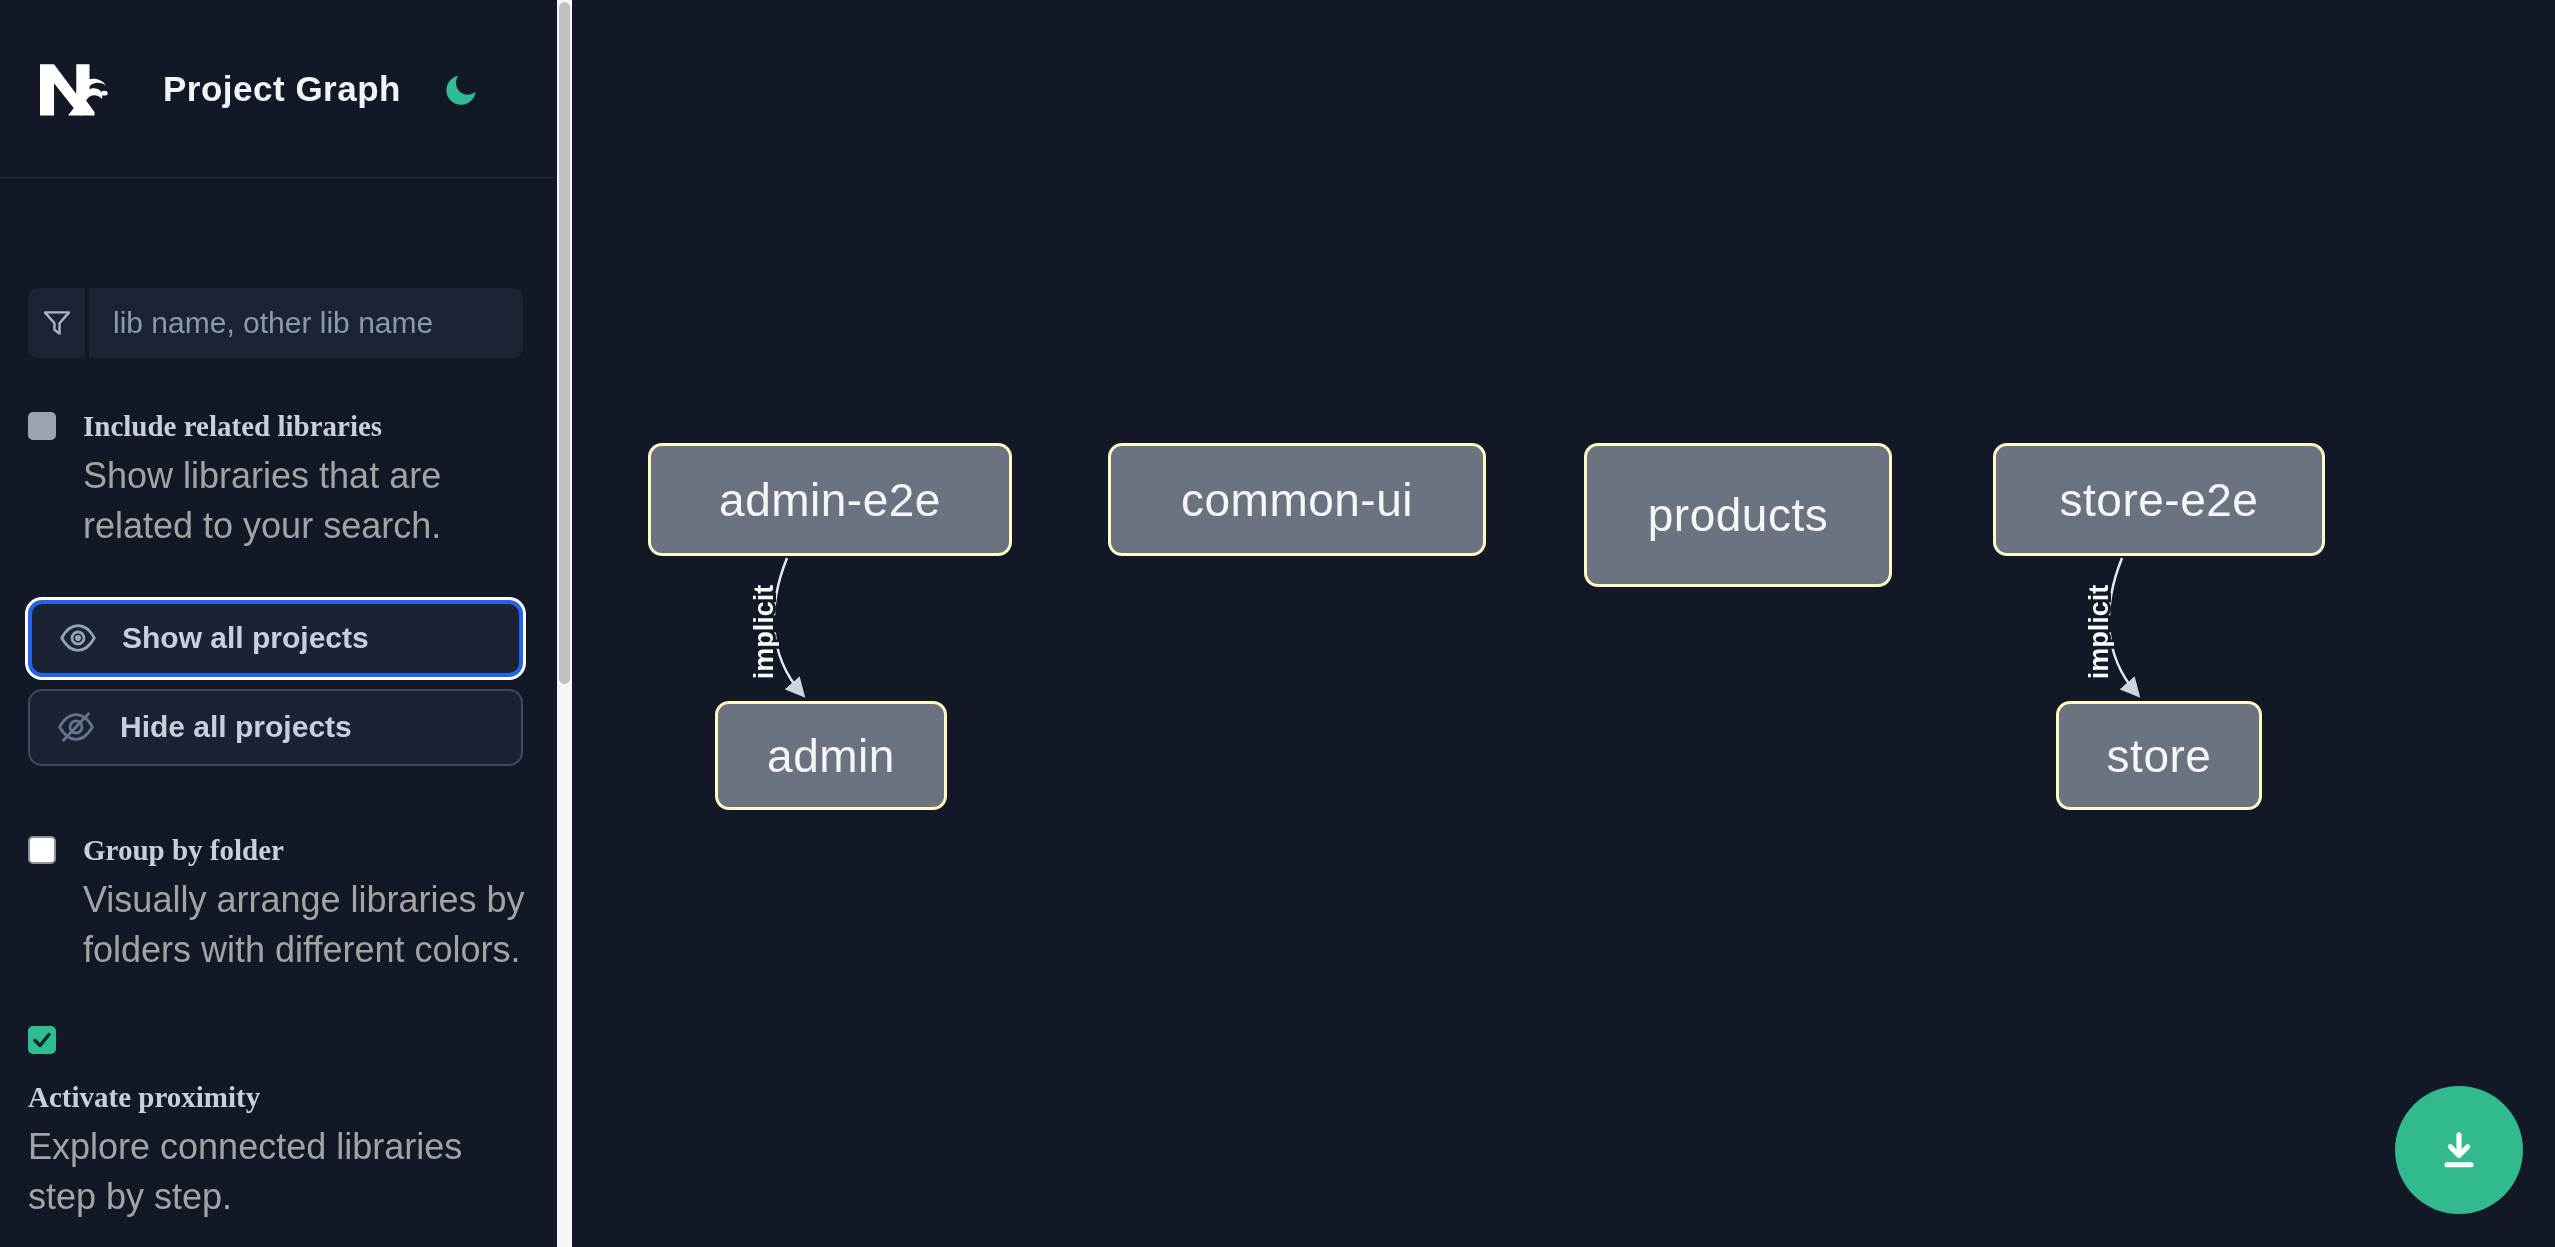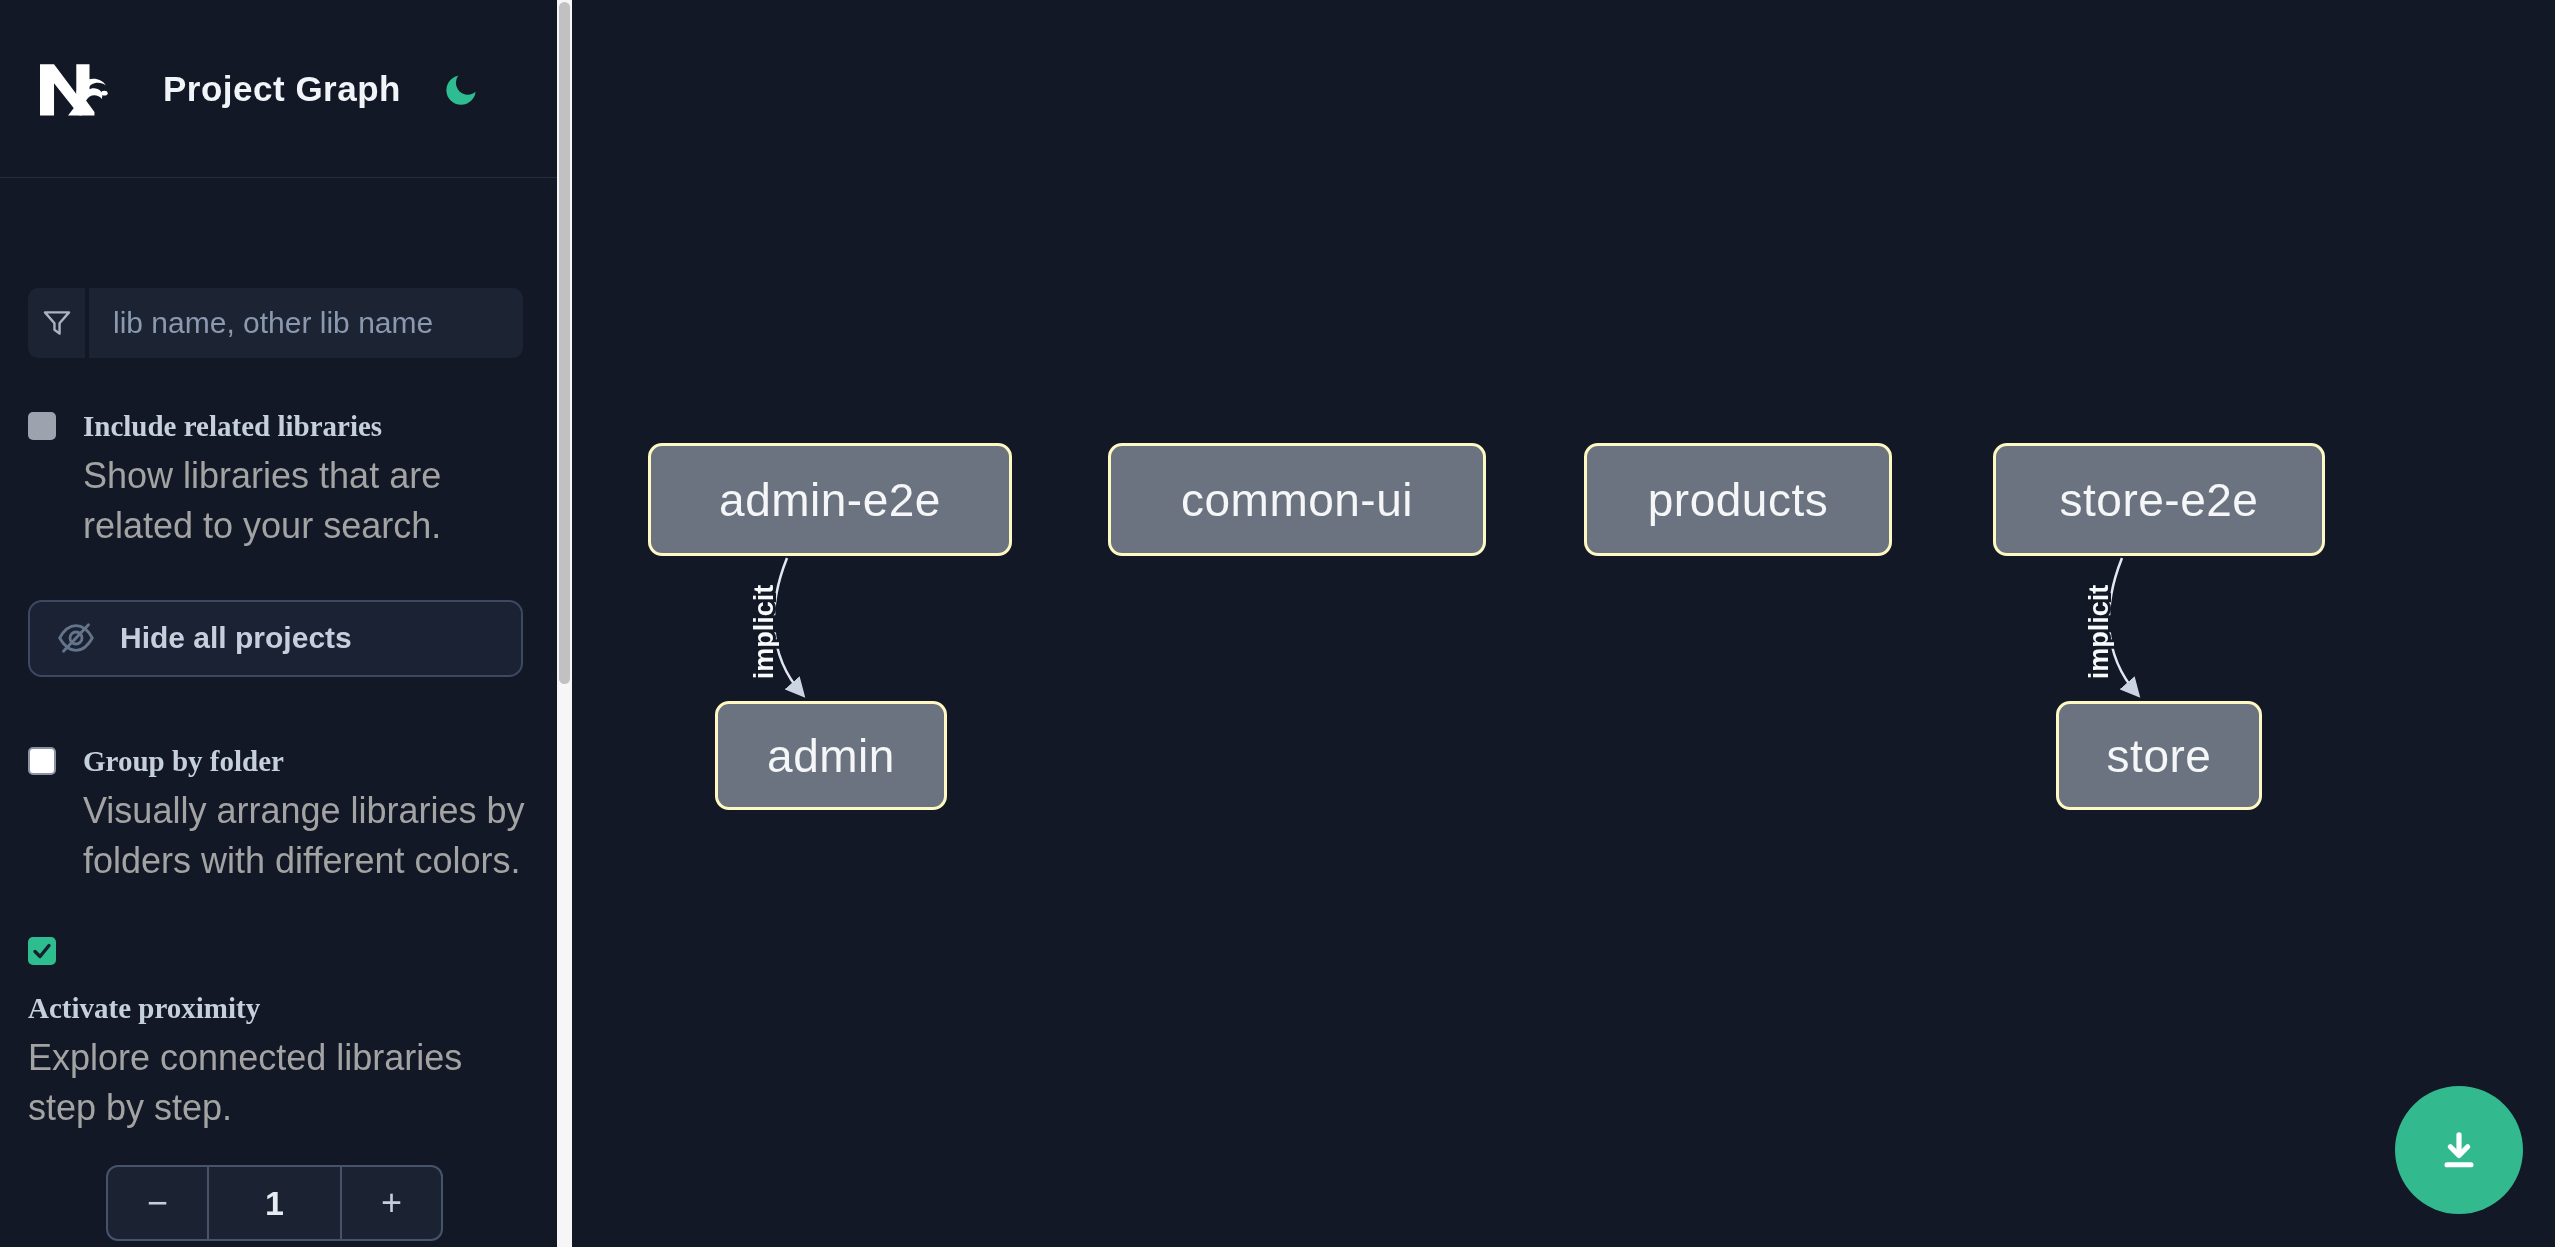--- a/index.html
+++ b/index.html
@@ -155,20 +155,28 @@
 
       <div class="option-row" style="margin-top:52px;">
         <span class="checkbox cb-gray" role="checkbox" aria-checked="false"></span>
         <div class="option-text">
           <span class="option-label">Include related libraries</span>
           <div class="option-desc">Show libraries that are related to your search.</div>
         </div>
       </div>
 
       <div class="btn-group">
+        <button class="action-btn focused">
+          <svg viewBox="0 0 24 24" width="40" height="40" fill="none" stroke="#94a3b8" stroke-width="1.7" stroke-linecap="round" stroke-linejoin="round">
+            <path d="M2.2 12 C5.2 6.6 9 4.6 12 4.6 C15 4.6 18.8 6.6 21.8 12 C18.8 17.4 15 19.4 12 19.4 C9 19.4 5.2 17.4 2.2 12 Z"></path>
+            <circle cx="12" cy="12" r="3.6"></circle>
+            <circle cx="12" cy="12" r="1" fill="#94a3b8"></circle>
+          </svg>
+          <span>Show all projects</span>
+        </button>
         <button class="action-btn">
           <svg viewBox="0 0 24 24" width="40" height="40" fill="none" stroke="#64748b" stroke-width="1.7" stroke-linecap="round" stroke-linejoin="round">
             <path d="M2.2 12 C5.2 6.6 9 4.6 12 4.6 C15 4.6 18.8 6.6 21.8 12 C18.8 17.4 15 19.4 12 19.4 C9 19.4 5.2 17.4 2.2 12 Z"></path>
             <circle cx="12" cy="12" r="3.6"></circle>
             <line x1="4.5" y1="20" x2="19.5" y2="4"></line>
           </svg>
           <span>Hide all projects</span>
         </button>
       </div>
 
@@ -215,21 +223,21 @@
       <g id="edge-group">
           <path d="M 230 558 C 212 603, 209 653, 245 694" fill="none" stroke="#e2e8f0" stroke-width="2.5" marker-end="url(#arrowhead)"></path>
           <text x="216" y="632" transform="rotate(-90 216 632)" text-anchor="middle" font-size="27" font-weight="700" fill="#f8fafc" stroke="#121826" stroke-width="6" paint-order="stroke">implicit</text>
           <path d="M 1565 558 C 1547 603, 1544 653, 1580 694" fill="none" stroke="#e2e8f0" stroke-width="2.5" marker-end="url(#arrowhead)"></path>
           <text x="1551" y="632" transform="rotate(-90 1551 632)" text-anchor="middle" font-size="27" font-weight="700" fill="#f8fafc" stroke="#121826" stroke-width="6" paint-order="stroke">implicit</text>
         </g>
     </svg>
     <div id="node-layer">
         <div class="graph-node" style="left: 91px; top: 443px; width: 364px; height: 113px;">admin-e2e</div>
         <div class="graph-node" style="left: 551px; top: 443px; width: 378px; height: 113px;">common-ui</div>
-        <div class="graph-node" style="left: 1027px; top: 443px; width: 308px; height: 113px;">products</div>
+        <div class="graph-node" style="left: 1027px; top: 443px; width: 308px; height: 144px;">products</div>
         <div class="graph-node" style="left: 1436px; top: 443px; width: 332px; height: 113px;">store-e2e</div>
         <div class="graph-node" style="left: 158px; top: 701px; width: 232px; height: 109px;">admin</div>
         <div class="graph-node" style="left: 1499px; top: 701px; width: 206px; height: 109px;">store</div>
       </div>
 
     <button class="fab" aria-label="download graph image">
       <svg viewBox="0 0 24 24" width="52" height="52" fill="none" stroke="#ffffff" stroke-width="2.4" stroke-linecap="round" stroke-linejoin="round">
         <line x1="12" y1="5" x2="12" y2="13.5"></line>
         <polyline points="8,10.5 12,14.5 16,10.5"></polyline>
         <line x1="6.5" y1="18.8" x2="17.5" y2="18.8"></line>

